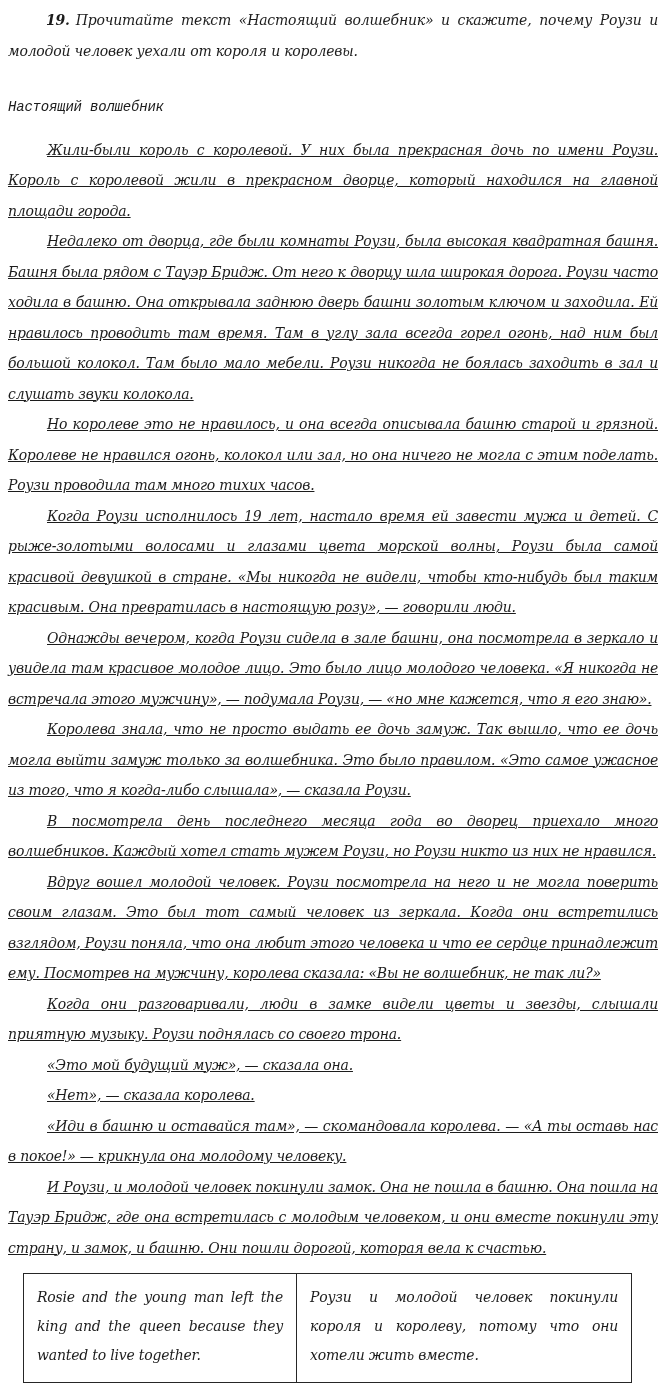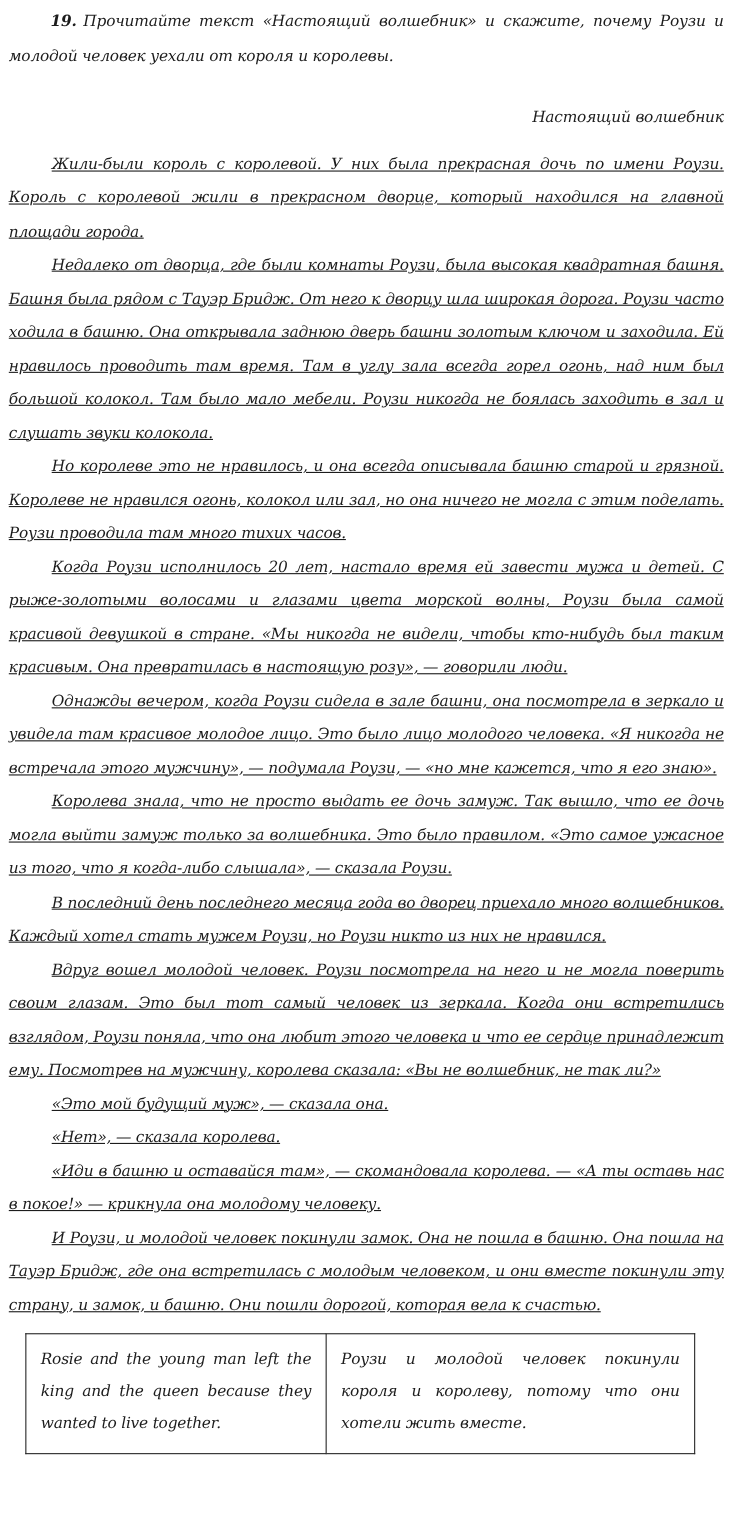--- a/index.html
+++ b/index.html
@@ -25,22 +25,23 @@
   .instruction {
     margin: 0;
     text-align: justify;
     text-indent: 38px;
   }
   .instruction .num {
     font-weight: bold;
     padding-right: 6px;
   }
   .story-title {
-    text-align: right;
+    text-align: left;
     margin: 26px 0 12px 0;
+    font-family: Liberation Mono, monospace;
   }
   .para {
     margin: 0;
     text-align: justify;
     text-indent: 39px;
     text-decoration: underline;
   }
   .answer-table {
     border-collapse: collapse;
     table-layout: fixed;
@@ -63,25 +64,26 @@
 <div class="page">
 
   <p class="instruction"><span class="num">19.</span><span>Прочитайте текст «Настоящий волшебник» и скажите, почему Роузи и молодой человек уехали от короля и королевы.</span></p>
 
   <div class="story-title">Настоящий волшебник</div>
 
   <div>
     <p class="para">Жили-были король с королевой. У них была прекрасная дочь по имени Роузи. Король с королевой жили в прекрасном дворце, который находился на главной площади города.</p>
     <p class="para">Недалеко от дворца, где были комнаты Роузи, была высокая квадратная башня. Башня была рядом с Тауэр Бридж. От него к дворцу шла широкая дорога. Роузи часто ходила в башню. Она открывала заднюю дверь башни золотым ключом и заходила. Ей нравилось проводить там время. Там в углу зала всегда горел огонь, над ним был большой колокол. Там было мало мебели. Роузи никогда не боялась заходить в зал и слушать звуки колокола.</p>
     <p class="para">Но королеве это не нравилось, и она всегда описывала башню старой и грязной. Королеве не нравился огонь, колокол или зал, но она ничего не могла с этим поделать. Роузи проводила там много тихих часов.</p>
-    <p class="para">Когда Роузи исполнилось 20 лет, настало время ей завести мужа и детей. С рыже-золотыми волосами и глазами цвета морской волны, Роузи была самой красивой девушкой в стране. «Мы никогда не видели, чтобы кто-нибудь был таким красивым. Она превратилась в настоящую розу», — говорили люди.</p>
+    <p class="para">Когда Роузи исполнилось 19 лет, настало время ей завести мужа и детей. С рыже-золотыми волосами и глазами цвета морской волны, Роузи была самой красивой девушкой в стране. «Мы никогда не видели, чтобы кто-нибудь был таким красивым. Она превратилась в настоящую розу», — говорили люди.</p>
     <p class="para">Однажды вечером, когда Роузи сидела в зале башни, она посмотрела в зеркало и увидела там красивое молодое лицо. Это было лицо молодого человека. «Я никогда не встречала этого мужчину», — подумала Роузи, — «но мне кажется, что я его знаю».</p>
     <p class="para">Королева знала, что не просто выдать ее дочь замуж. Так вышло, что ее дочь могла выйти замуж только за волшебника. Это было правилом. «Это самое ужасное из того, что я когда-либо слышала», — сказала Роузи.</p>
-    <p class="para">В последний день последнего месяца года во дворец приехало много волшебников. Каждый хотел стать мужем Роузи, но Роузи никто из них не нравился.</p>
+    <p class="para">В посмотрела день последнего месяца года во дворец приехало много волшебников. Каждый хотел стать мужем Роузи, но Роузи никто из них не нравился.</p>
     <p class="para">Вдруг вошел молодой человек. Роузи посмотрела на него и не могла поверить своим глазам. Это был тот самый человек из зеркала. Когда они встретились взглядом, Роузи поняла, что она любит этого человека и что ее сердце принадлежит ему. Посмотрев на мужчину, королева сказала: «Вы не волшебник, не так ли?»</p>
+    <p class="para">Когда они разговаривали, люди в замке видели цветы и звезды, слышали приятную музыку. Роузи поднялась со своего трона.</p>
     <p class="para">«Это мой будущий муж», — сказала она.</p>
     <p class="para">«Нет», — сказала королева.</p>
     <p class="para">«Иди в башню и оставайся там», — скомандовала королева. — «А ты оставь нас в покое!» — крикнула она молодому человеку.</p>
     <p class="para">И Роузи, и молодой человек покинули замок. Она не пошла в башню. Она пошла на Тауэр Бридж, где она встретилась с молодым человеком, и они вместе покинули эту страну, и замок, и башню. Они пошли дорогой, которая вела к счастью.</p>
   </div>
 
   <table class="answer-table">
     <tbody>
       <tr>
         <td class="en">Rosie and the young man left the king and the queen because they wanted to live together.</td>

